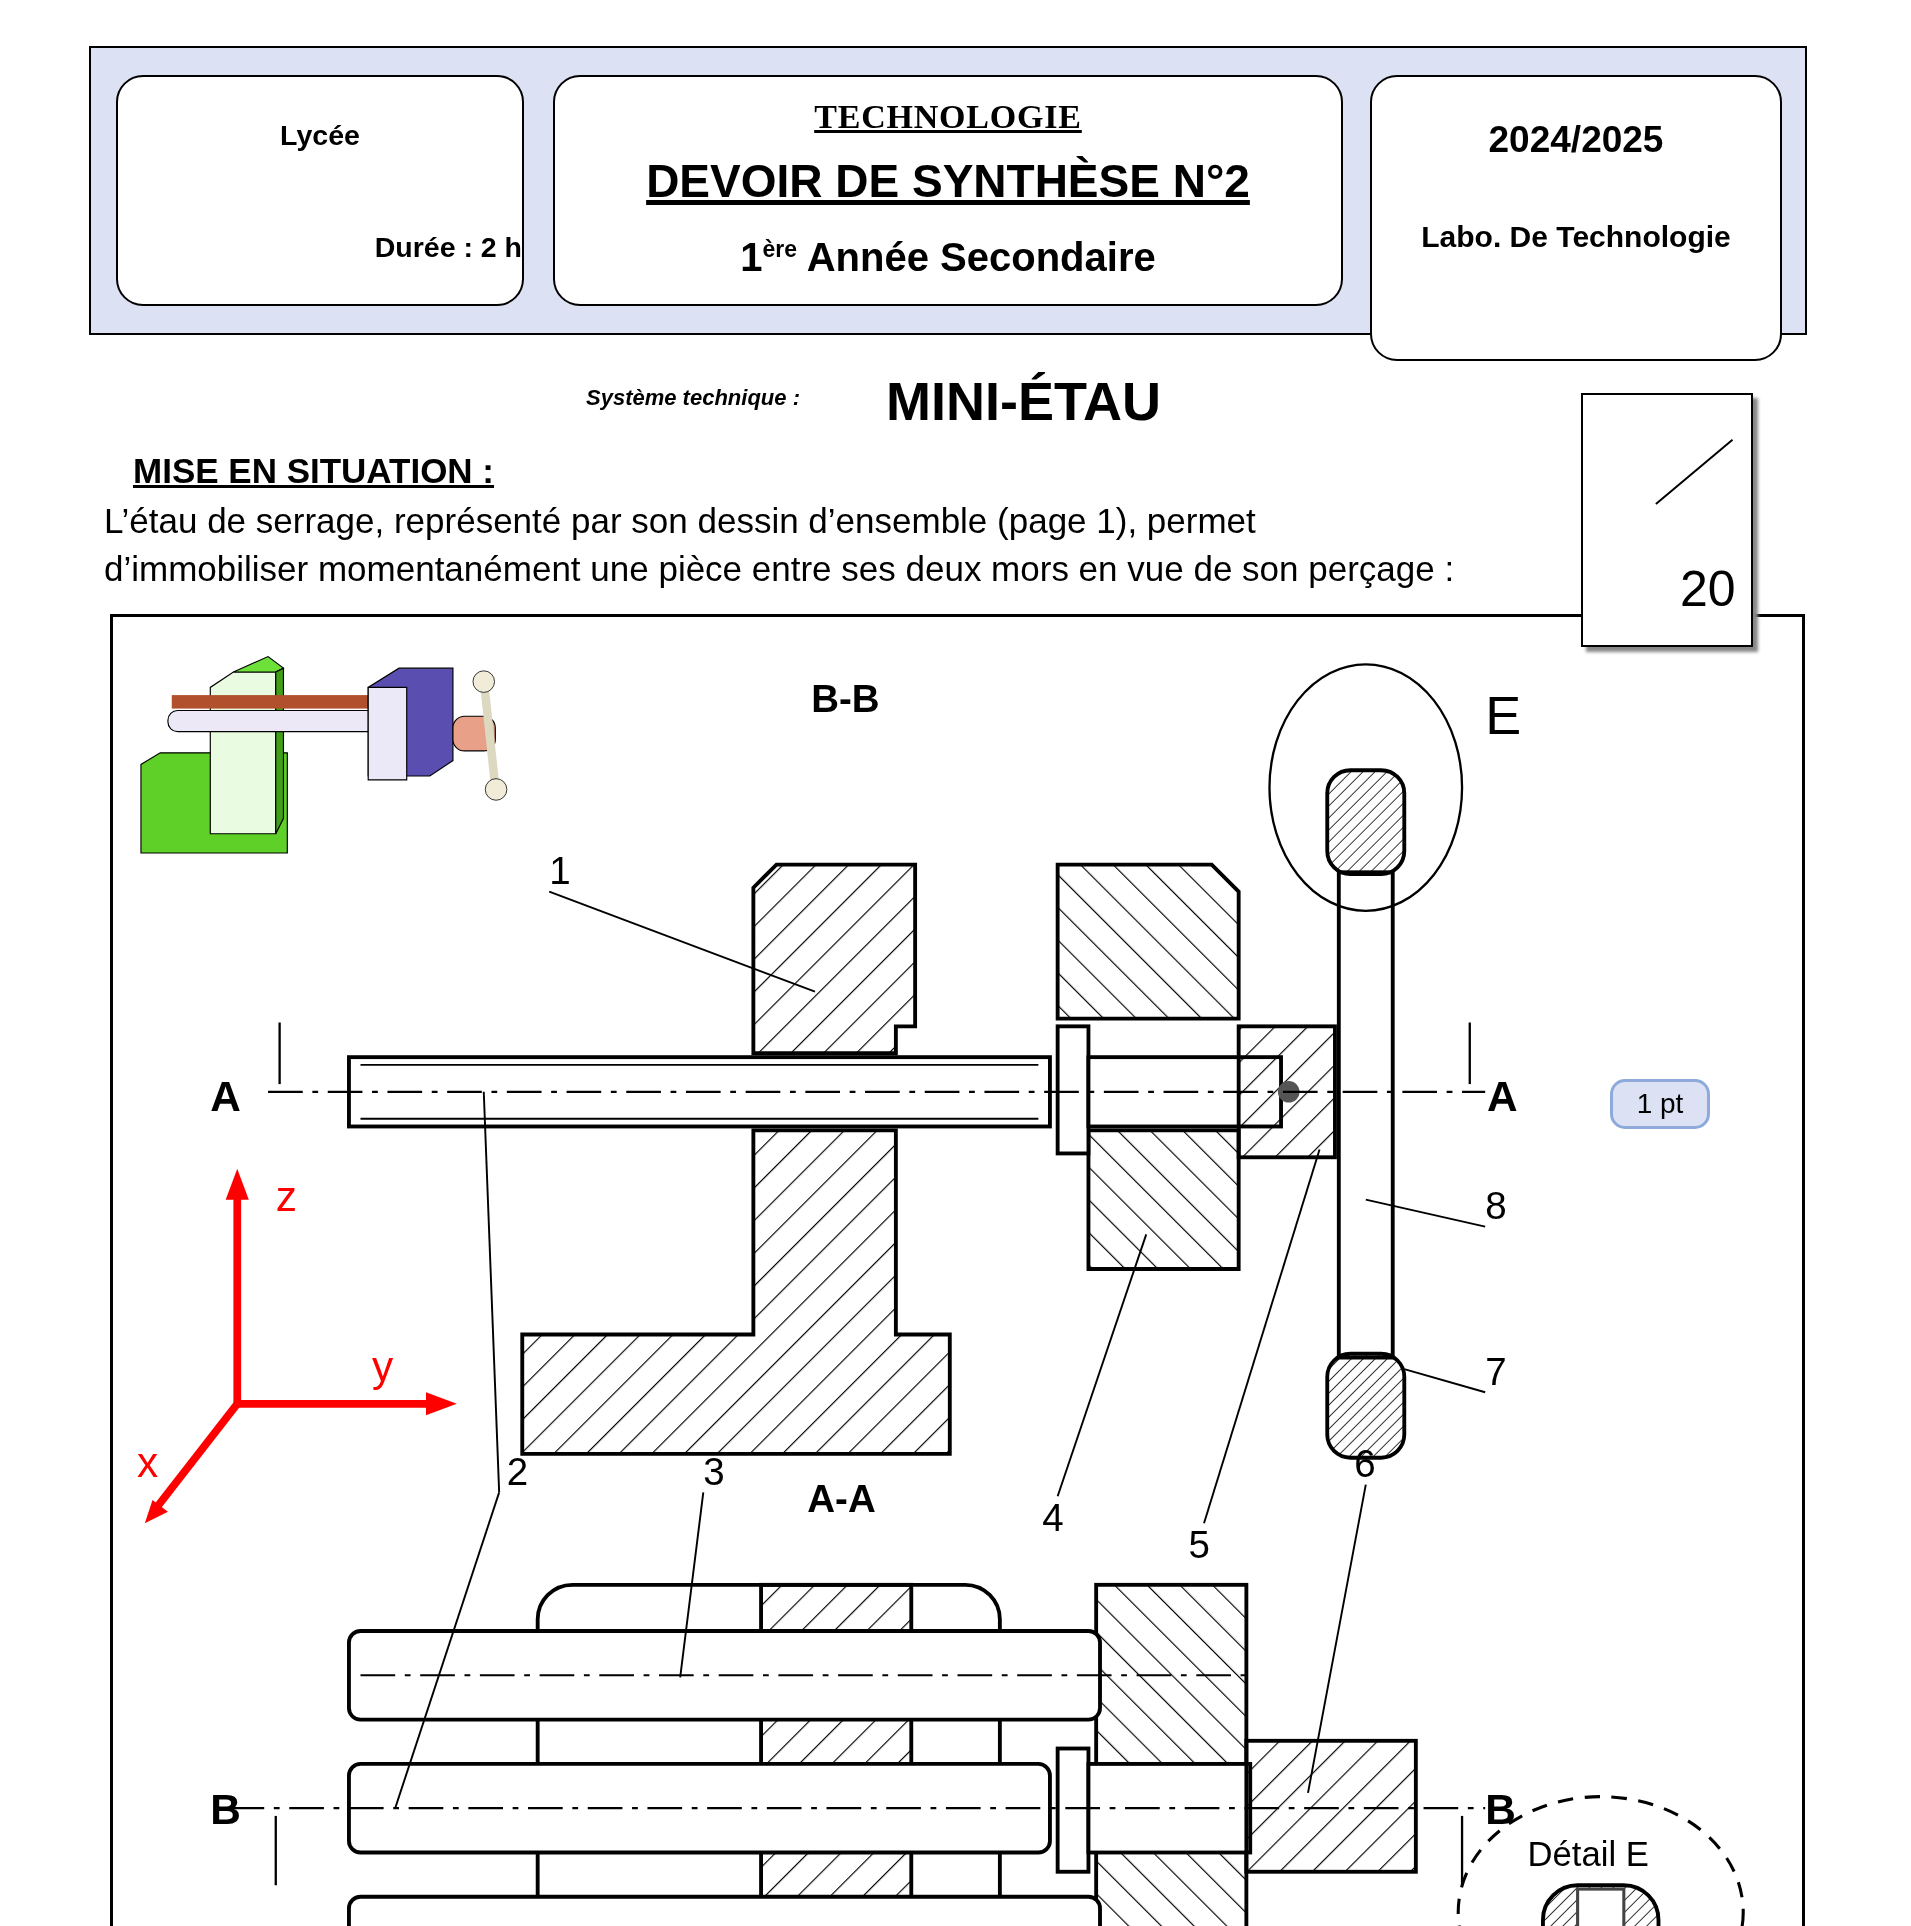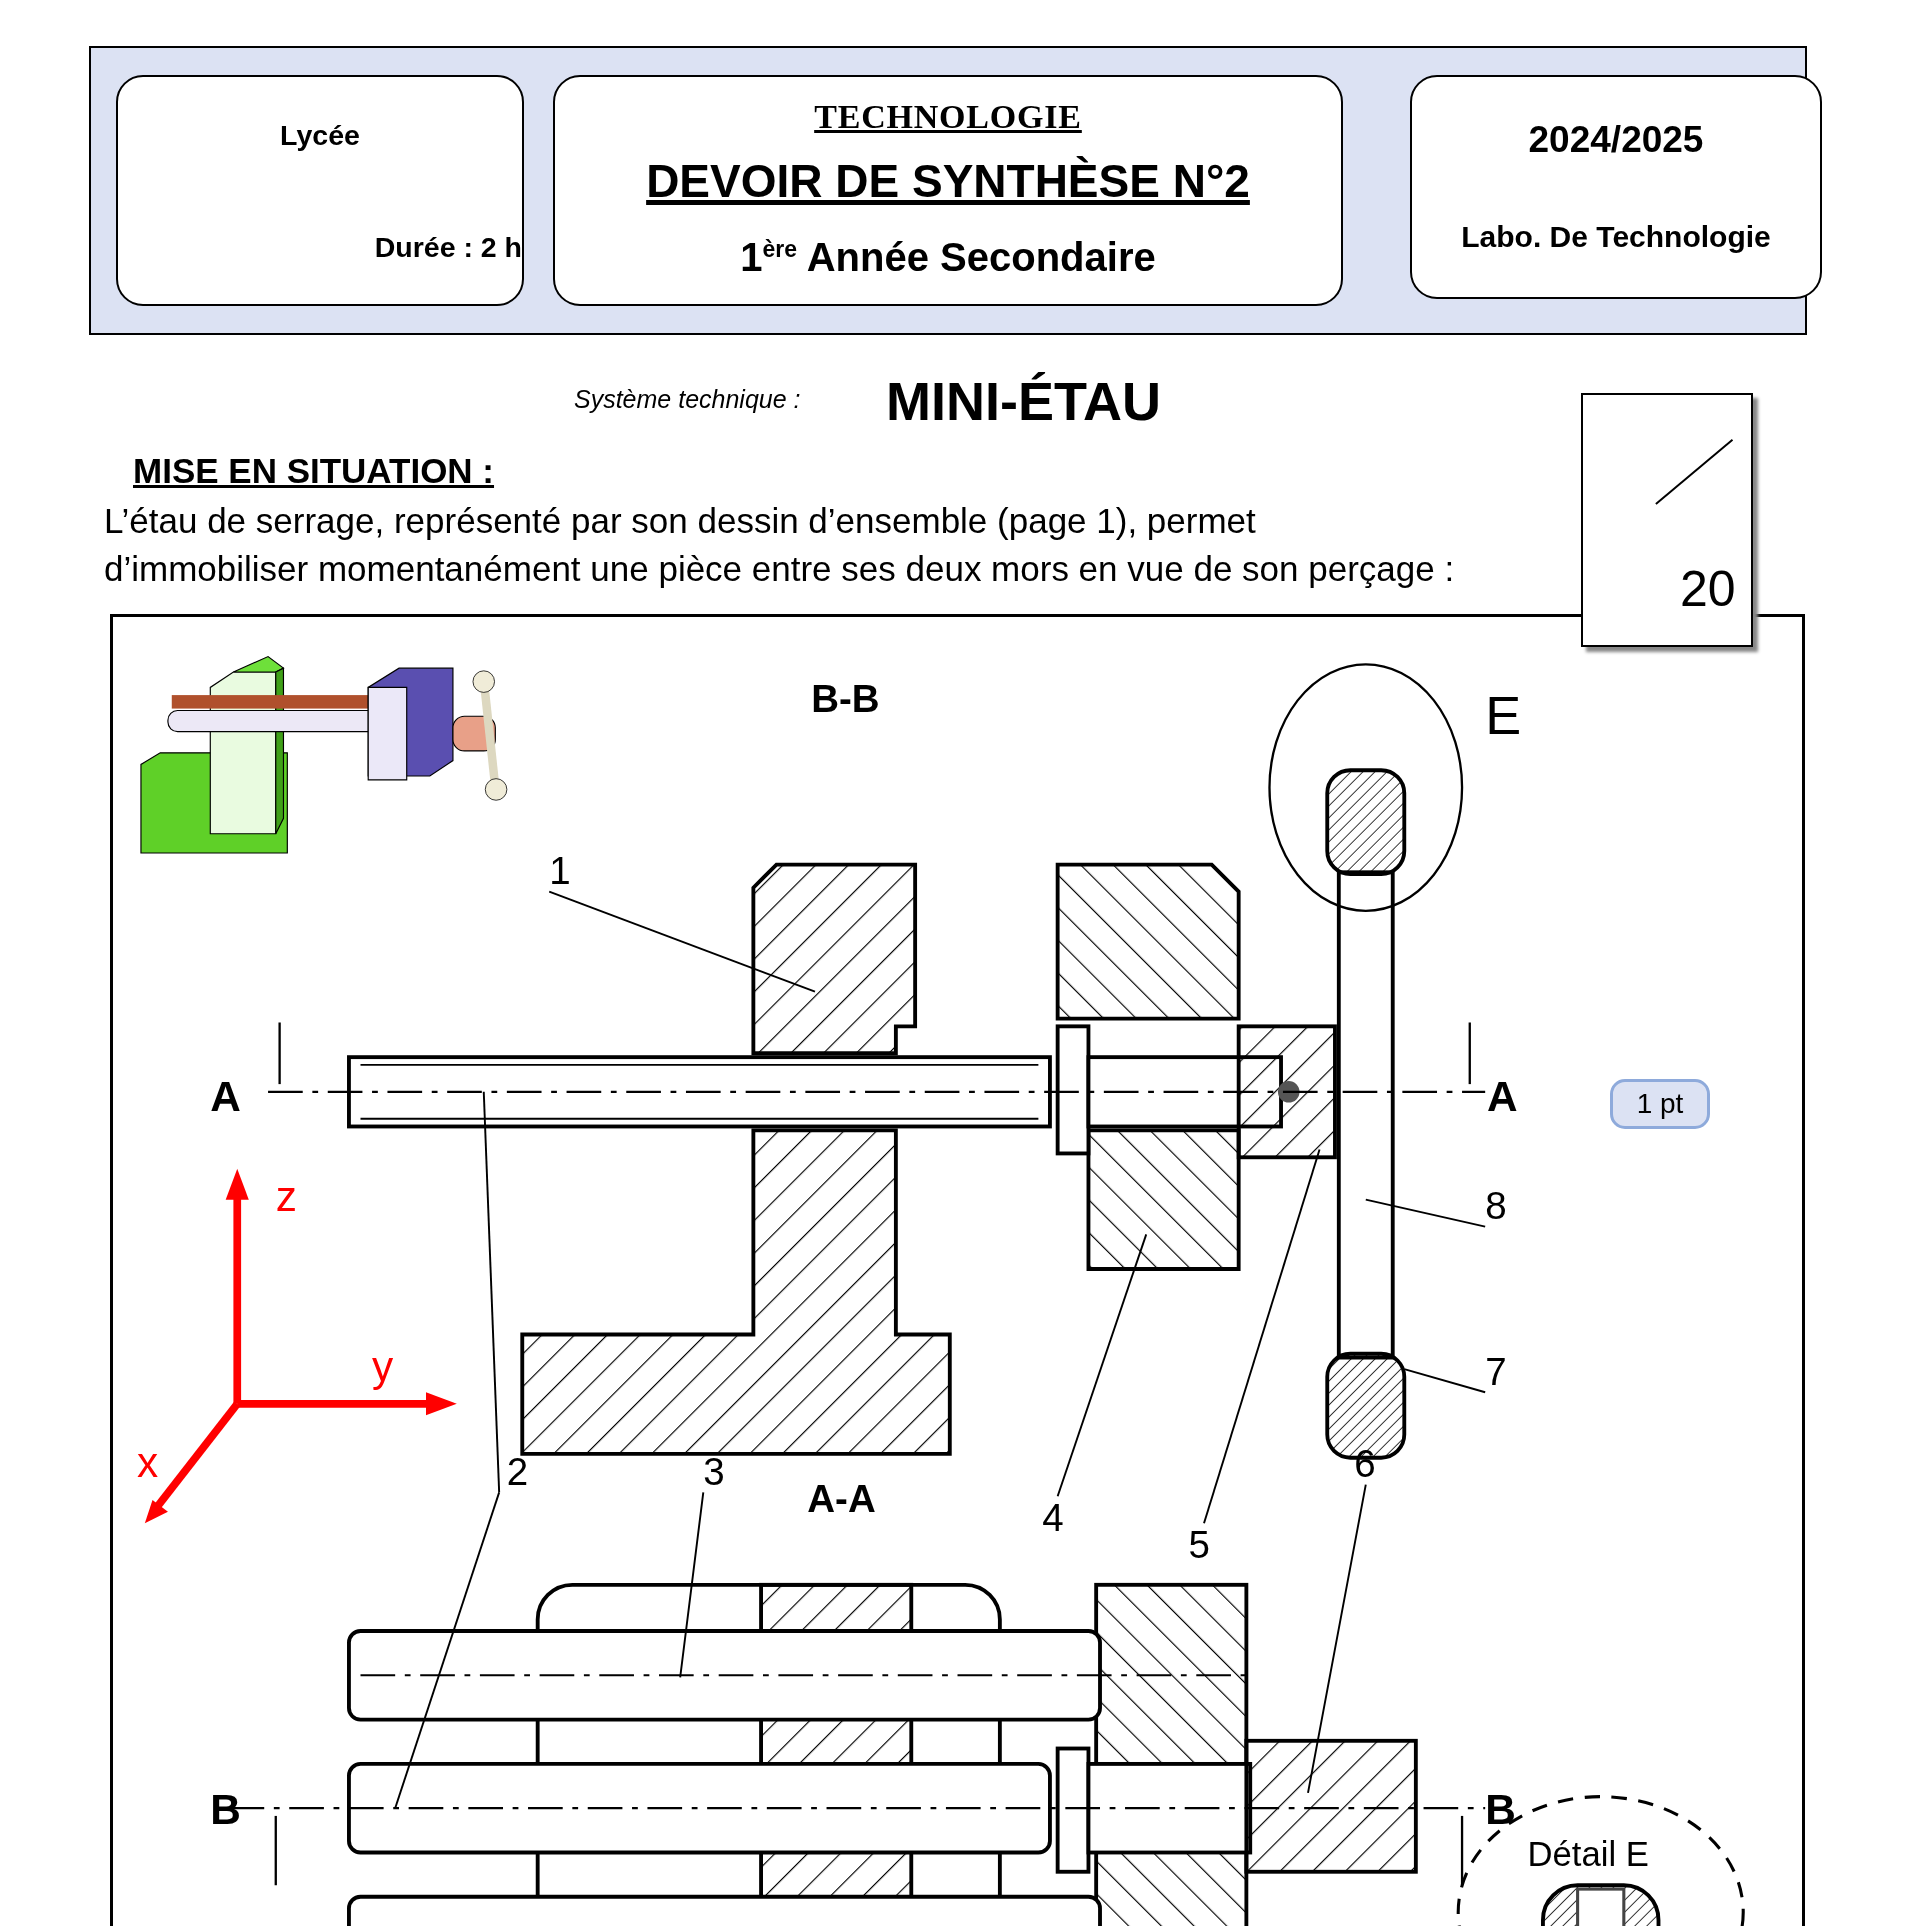--- a/index.html
+++ b/index.html
@@ -3,31 +3,31 @@
 <meta charset="utf-8">
 <style>
   html,body{margin:0;padding:0;background:#fff;}
   body{width:1912px;height:2703px;position:relative;overflow:hidden;font-family:"Liberation Sans",sans-serif;color:#000;}
   .abs{position:absolute;}
   
   .hdr{left:89px;top:46px;width:1718px;height:289px;background:#dce2f3;border:2.3px solid #000;box-sizing:border-box;}
   .hbox{position:absolute;background:#fff;border:2.3px solid #000;border-radius:27px;box-sizing:border-box;text-align:center;font-weight:bold;}
   .hb1{left:25px;top:27px;width:408px;height:231px;}
   .hb2{left:462px;top:27px;width:790px;height:231px;}
-  .hb3{left:1279px;top:27px;width:412px;height:224px;margin-left:40px;}
+  .hb3{left:1279px;top:27px;width:412px;height:286px;}
   .hb1 .l1{position:absolute;left:0;right:0;top:42px;font-size:28.5px;}
   .hb1 .l2{position:absolute;left:0;right:0;top:154px;font-size:28.5px;text-align:right;}
   .hb2 .t1{position:absolute;left:0;right:0;top:21px;font-size:34px;font-family:"Liberation Serif",serif;text-decoration:underline;letter-spacing:0.8px;}
   .hb2 .t2{position:absolute;left:0;right:0;top:77px;font-size:46px;text-decoration:underline;text-decoration-thickness:4.6px;}
   .hb2 .t3{position:absolute;left:0;right:0;top:158px;font-size:40px;}
   .hb2 .t3 sup{font-size:23px;}
   .hb3 .r1{position:absolute;left:0;right:0;top:42px;font-size:37px;}
   .hb3 .r2{position:absolute;left:0;right:0;top:143px;font-size:30px;}
   
-  .sys{left:574px;top:385px;font-size:25px;font-style:italic;}
+  .sys{left:586px;top:385px;font-size:22px;font-style:italic;font-weight:bold;}
   .sysname{left:886px;top:370px;font-size:54px;font-weight:bold;}
   .mise{left:133px;top:451px;font-size:35px;font-weight:bold;text-decoration:underline;}
   .para{left:104px;top:497px;width:1464px;font-size:35px;line-height:48px;}
   .score{left:1581px;top:393px;width:172px;height:254px;border:2.3px solid #000;background:#fff;box-shadow:4.6px 4.6px 3.1px #888;box-sizing:border-box;}
   .score .slash{position:absolute;left:73px;top:108px;width:100px;height:2.3px;background:#000;transform:rotate(-40deg);transform-origin:left center;}
   .score .max{position:absolute;right:15.4px;bottom:27px;font-size:50px;}
   
   .frame{left:110px;top:614px;width:1695px;height:1487px;border:3.9px solid #000;border-bottom:none;box-sizing:border-box;}
   .drawing{left:114px;top:618px;}
   .callout{left:1610px;top:1079px;width:100px;height:50px;background:#dce2f3;border:3.1px solid #8eaadb;border-radius:15px;box-sizing:border-box;font-size:28px;text-align:center;line-height:44px;}

